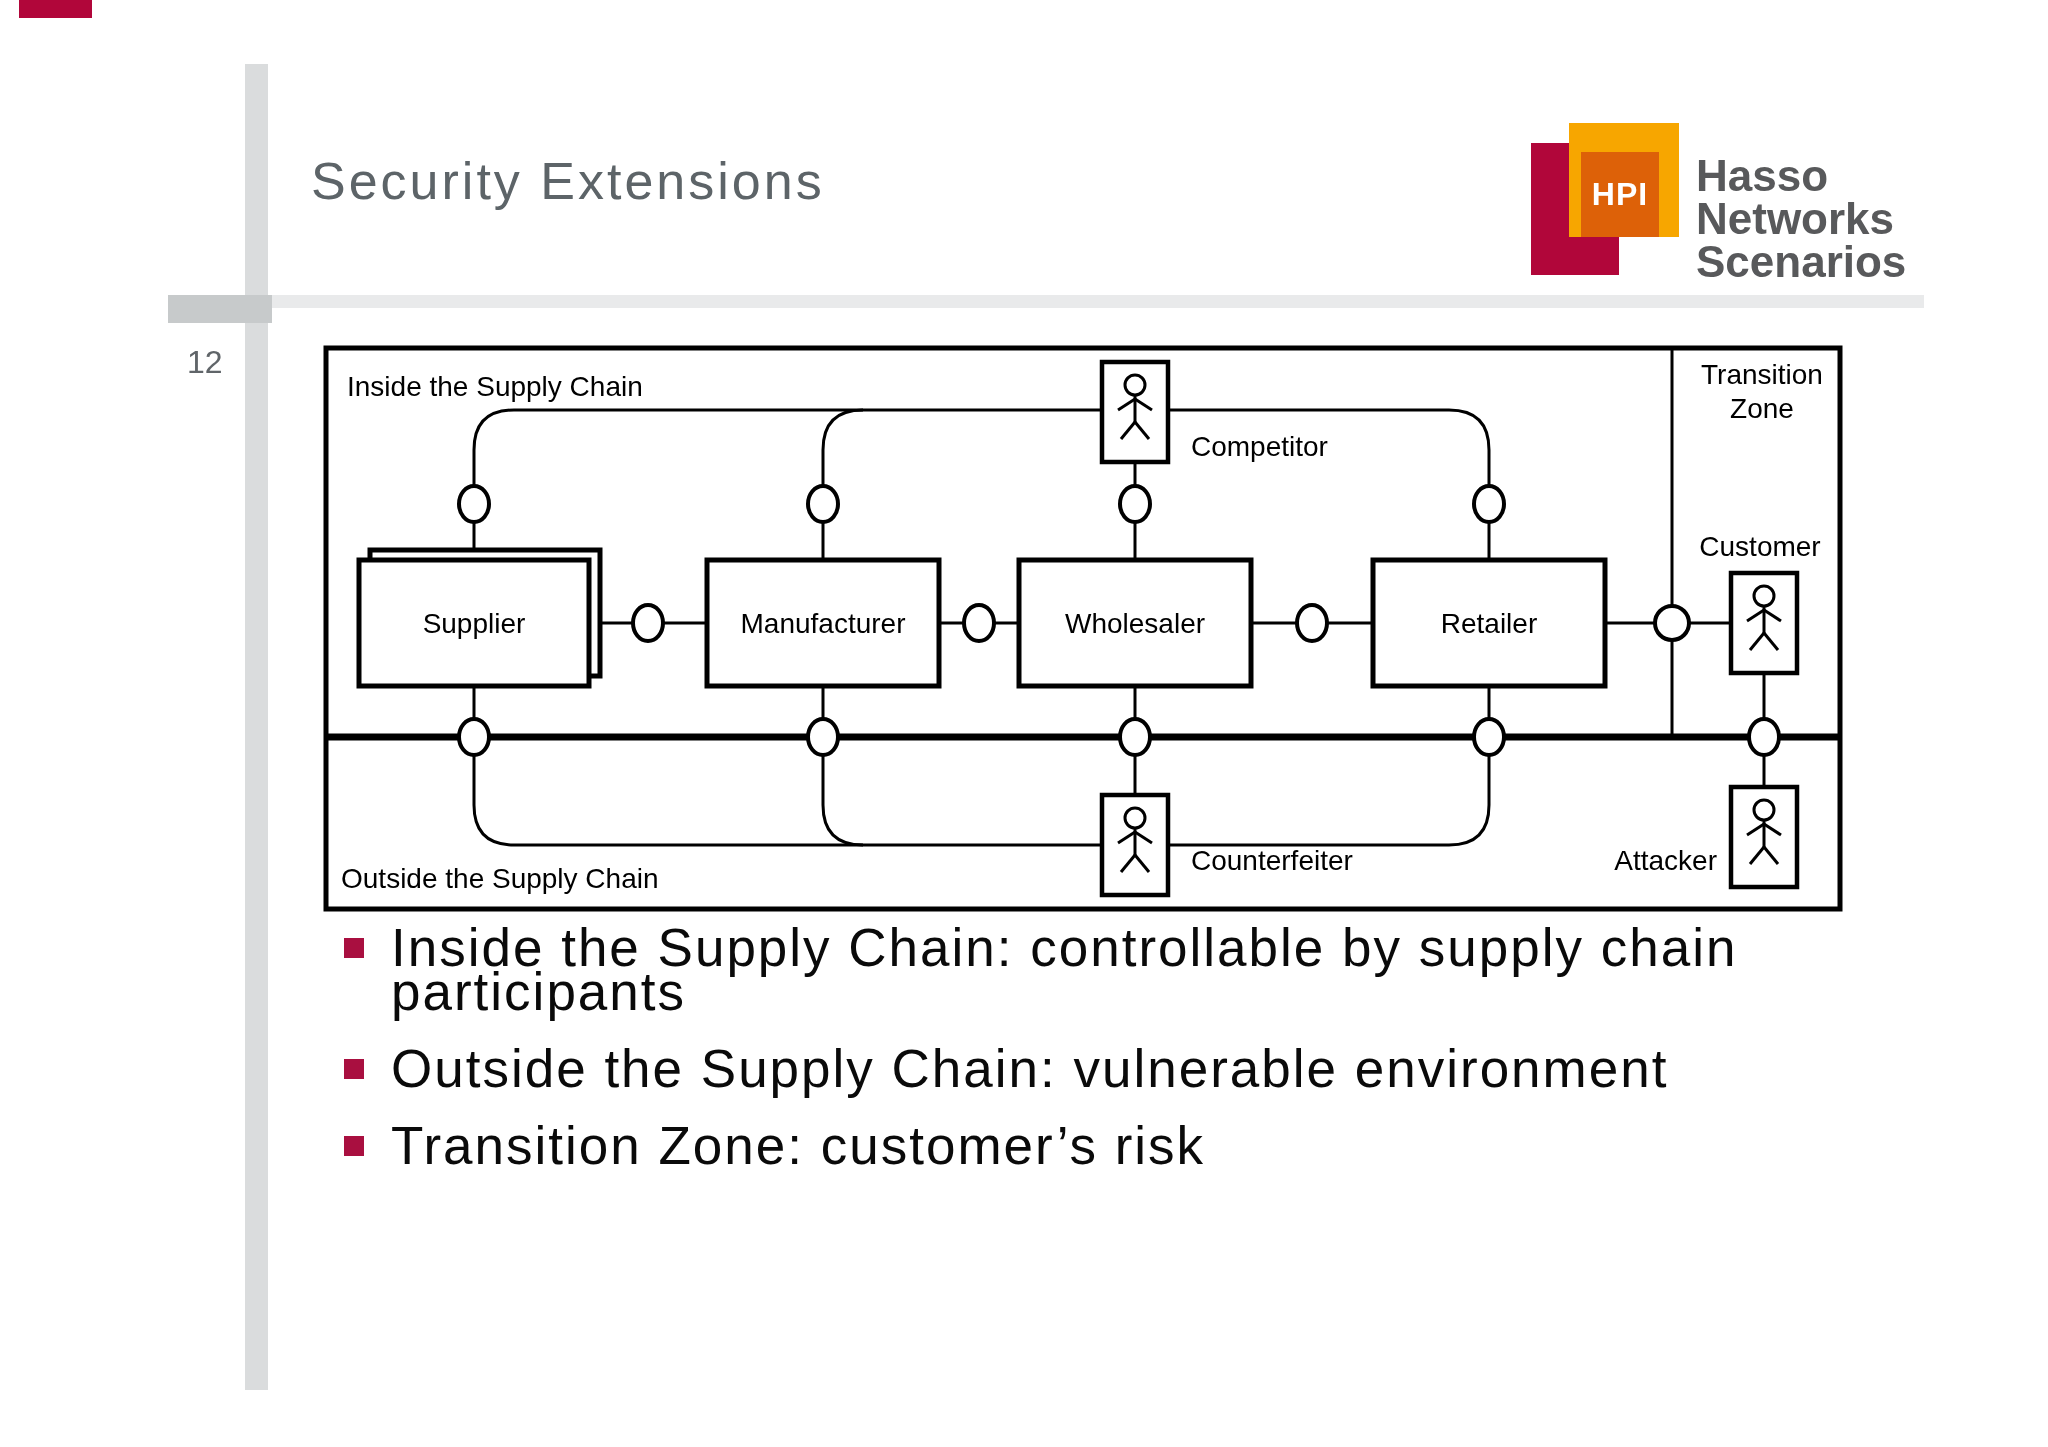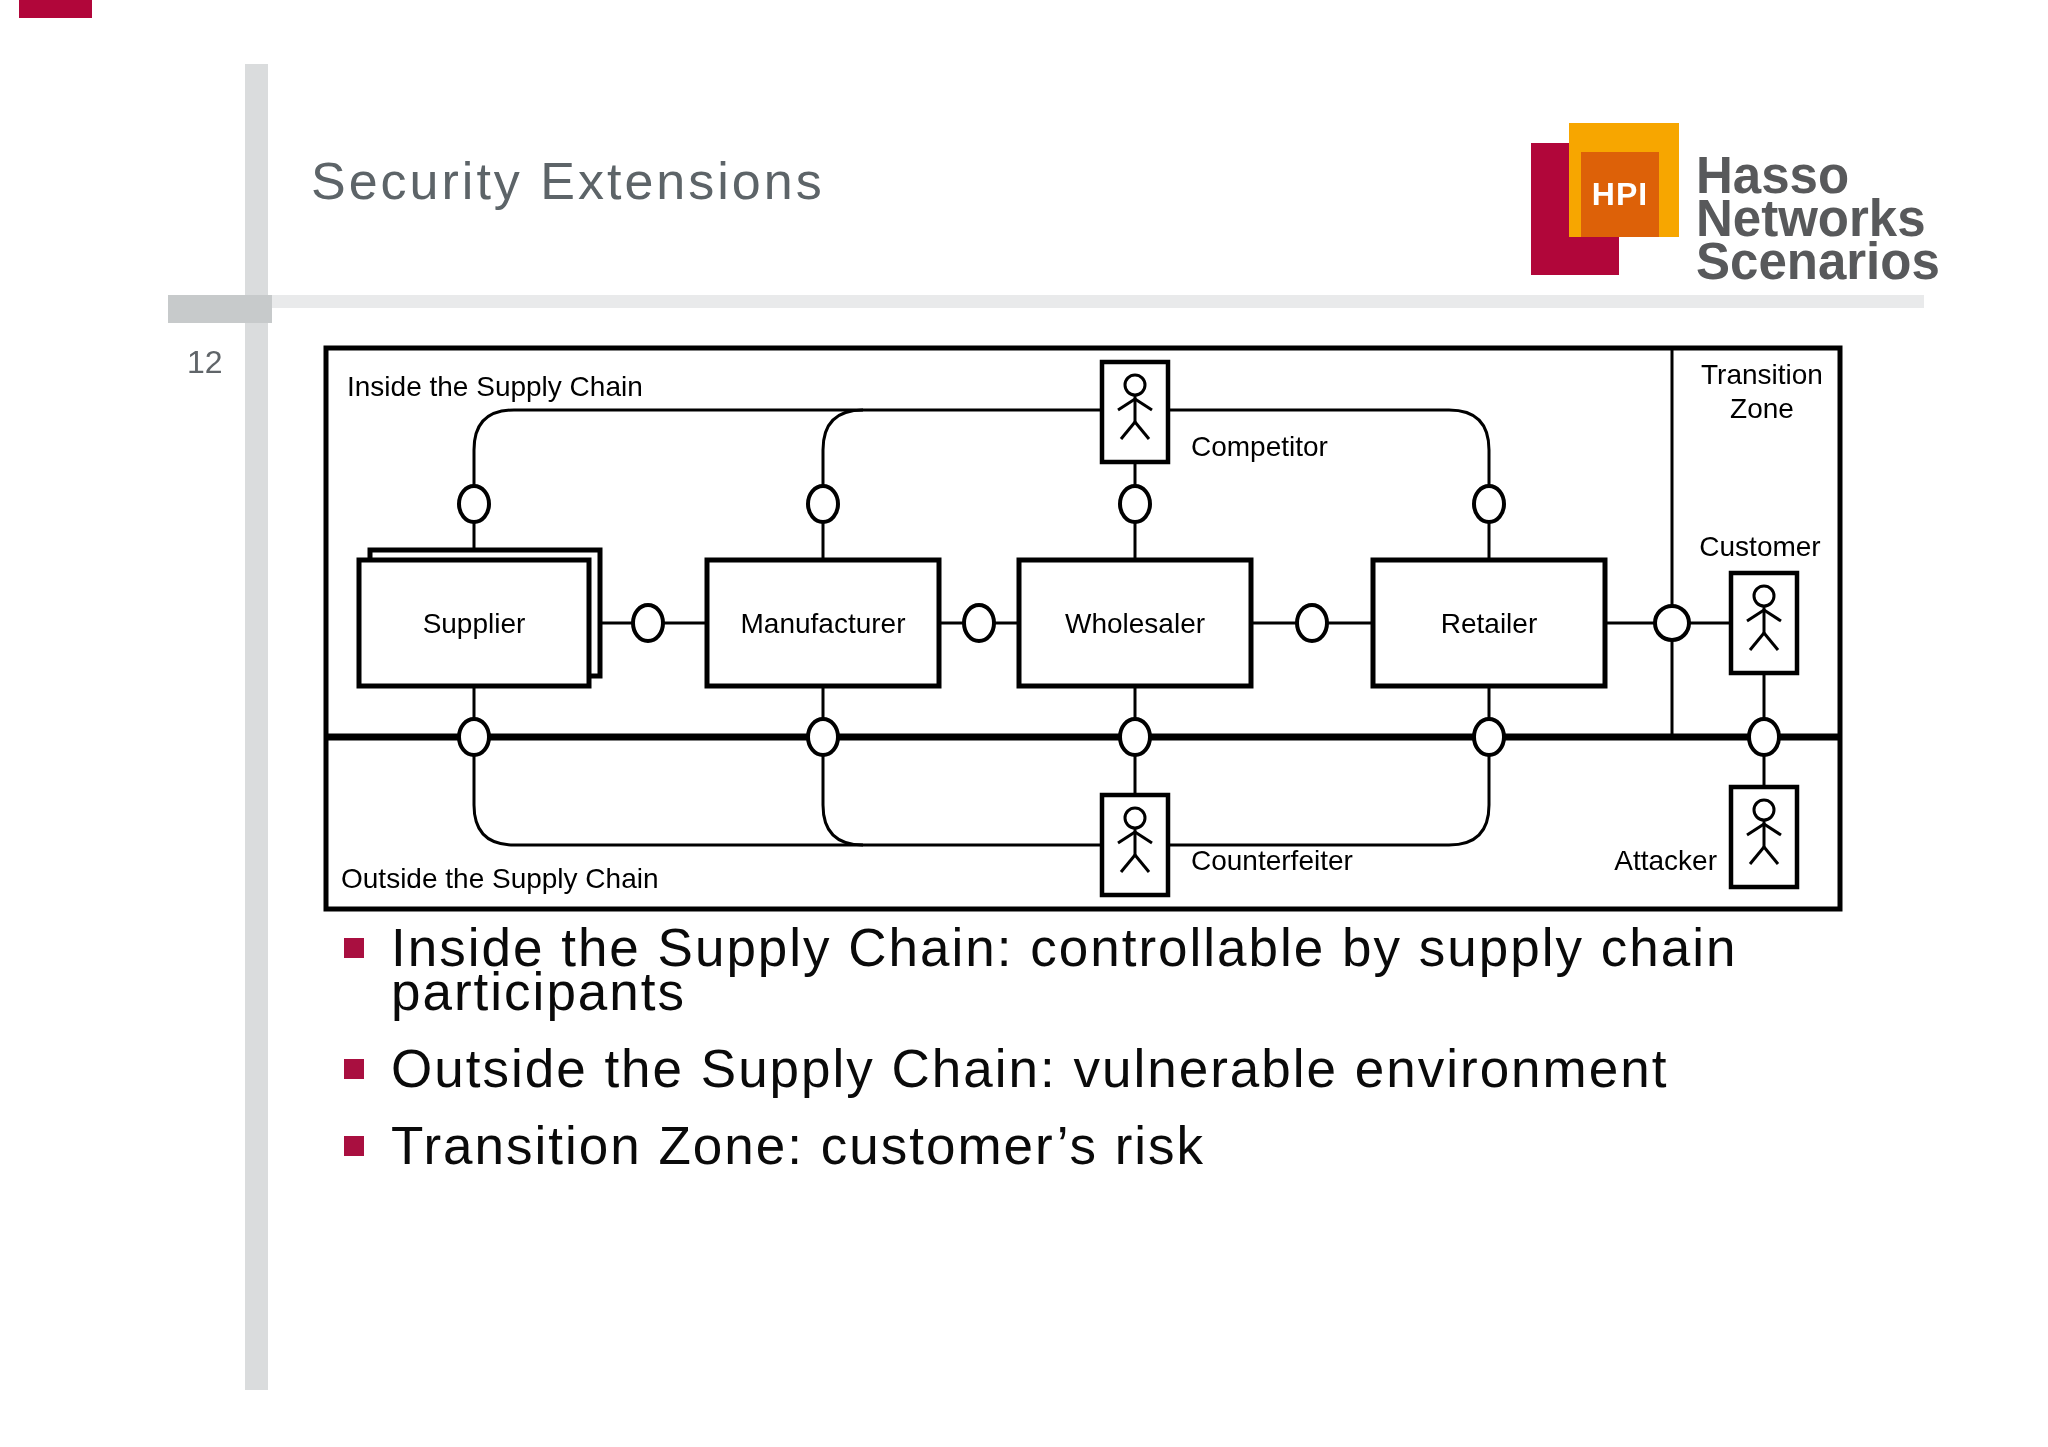--- a/index.html
+++ b/index.html
@@ -19,21 +19,21 @@
   
   #page-number{left:168px;top:344px;color:#606569;font-size:32px;}
   
   #logo{left:1512px;top:118px;width:340px;height:175px;}
   #logo .sq{position:absolute;}
   #logo-red{left:0;top:25px;width:88px;height:132px;background:#B1063A;}
   #logo-yellow{left:38px;top:5px;width:110px;height:114px;background:#F7A600;}
   #logo-orange{left:50px;top:34px;width:78px;height:85px;background:#DD6108;
     display:flex;align-items:center;justify-content:center;}
   #logo-orange span{color:#ffffff;font-size:32px;font-weight:bold;letter-spacing:1px;}
-  #logo-text{position:absolute;left:165px;top:36px;color:#58595b;font-size:51px;
+  #logo-text{position:absolute;left:165px;top:36px;color:#58595b;font-size:44px;
     font-weight:bold;line-height:43px;}
   
   #diagram{left:0;top:0;width:2048px;height:1447px;}
   #diagram text{font-family:"Liberation Sans",sans-serif;font-size:28px;fill:#000;}
   #diagram .ln{stroke:#000;stroke-width:3;fill:none;}
   #diagram .box{fill:#fff;stroke:#000;stroke-width:5;}
   #diagram .port{fill:#fff;stroke:#000;stroke-width:4;}
   
   #bullets{left:325px;top:926px;width:1620px;list-style:none;margin:0;padding:0;}
   #bullets li{display:flex;margin:0 0 33px 0;color:#0a0a0a;font-size:53px;line-height:44px;letter-spacing:2px;}

